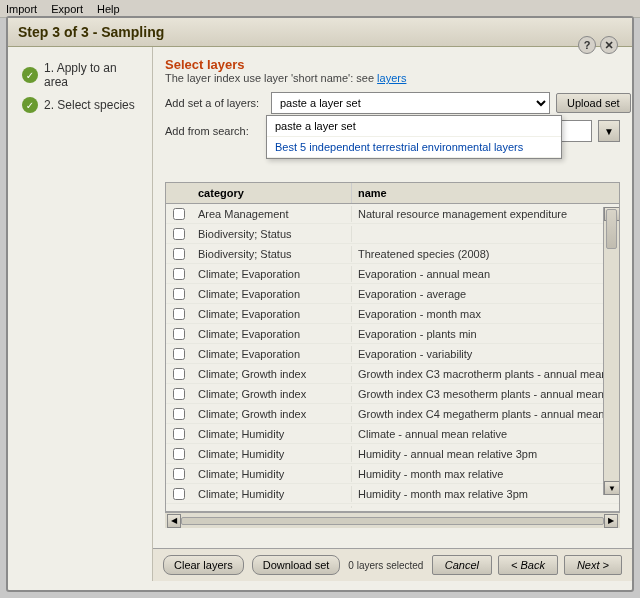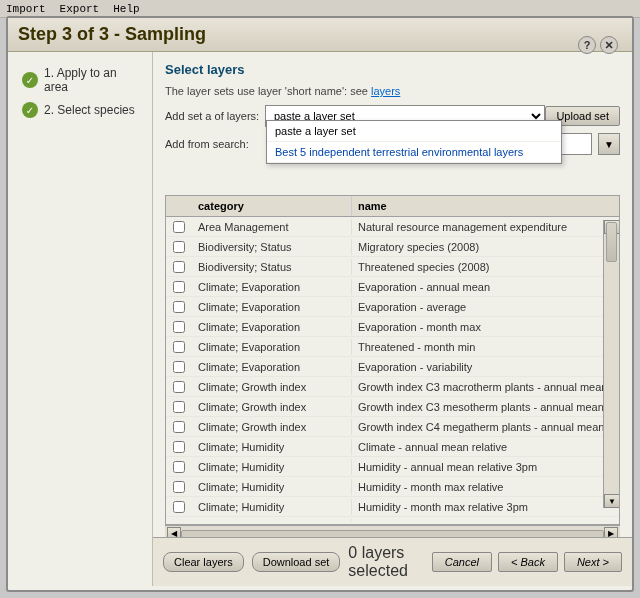--- a/index.html
+++ b/index.html
@@ -22,21 +22,21 @@
       left: 6px;
       right: 6px;
       bottom: 6px;
       border-radius: 3px;
     }
 
     .window-title {
       background: linear-gradient(to bottom, #e8e4d8, #d4cfc0);
       border-bottom: 1px solid #a0a080;
       padding: 6px 10px;
-      font-size: 18px;
+      font-size: 14px;
       font-weight: bold;
       color: #3a3000;
     }
 
     .help-icons {
       position: absolute;
       top: 18px;
       right: 14px;
       display: flex;
       gap: 4px;
@@ -98,38 +98,38 @@
     .main-panel {
       flex: 1;
       padding: 10px 12px;
       overflow: hidden;
       position: relative;
     }
 
     .section-title {
       font-size: 13px;
       font-weight: bold;
-      margin-bottom: 8px;
-      color: #0c4a6e;
+      color: #c2410c;
     }
 
     .info-text {
       font-size: 11px;
       margin-bottom: 8px;
       color: #444;
     }
 
     .info-text a {
       color: #0066cc;
       text-decoration: underline;
     }
 
     .form-row {
       display: flex;
       align-items: center;
+      gap: 6px;
       margin-bottom: 6px;
     }
 
     .form-label {
       font-size: 11px;
       color: #333;
       min-width: 100px;
     }
 
     .form-select {
@@ -286,21 +286,21 @@
     .action-btn {
       background: linear-gradient(to bottom, #e8e4d8, #c8c4b8);
       border: 1px solid #888;
       padding: 3px 10px;
       font-size: 11px;
       cursor: pointer;
       border-radius: 8px;
     }
 
     .layers-count {
-      font-size: 16px;
+      font-size: 10px;
       color: #333;
       flex: 1;
     }
 
     .nav-buttons {
       display: flex;
       gap: 6px;
     }
 
     .nav-btn {
@@ -373,21 +373,20 @@
 
     .top-menu {
       background: #d4d0c8;
       height: 18px;
       display: flex;
       align-items: center;
       padding: 0 6px;
       gap: 14px;
       font-size: 11px;
       border-bottom: 1px solid #b0b0a8;
-      font-family: Liberation Mono, monospace;
     }
   </style>
 </head>
 <body>
 
 <div class="top-menu">
   <span>Import</span>
   <span>Export</span>
   <span>Help</span>
 </div>
@@ -412,21 +411,21 @@
       <div class="sidebar-item">
         <div class="check-icon">✓</div>
         <span>2. Select species</span>
       </div>
     </div>
 
     <div class="main-panel">
       <div class="section-title">Select layers</div>
 
       <div class="info-text">
-        <span>The layer sets use layer 'short name': see</span>
+        <span>The layer index use layer 'short name': see</span>
         <a href="#">layers</a>
       </div>
 
       <div class="form-row">
         <span class="form-label">Add set a of layers:</span>
         <select class="form-select">
         <option>paste a layer set</option><option>Best 5 independent terrestrial environmental layers</option><option>My Sampling | 30/01/12 10:11:15 | 5 layers</option></select>
         <button class="upload-btn">Upload set</button>
       </div>
 
@@ -454,21 +453,20 @@
                 <input type="checkbox" style="">
               </div>
               <div class="row-category">Area Management</div>
               <div class="row-name">Natural resource management expenditure</div>
             </div>
             <div class="table-row">
               <div class="row-check">
                 <input type="checkbox" style="">
               </div>
               <div class="row-category">Biodiversity; Status</div>
-              <div class="row-name">Migratory species (2008)</div>
             </div>
             <div class="table-row">
               <div class="row-check">
                 <input type="checkbox" style="">
               </div>
               <div class="row-category">Biodiversity; Status</div>
               <div class="row-name">Threatened species (2008)</div>
             </div>
             <div class="table-row">
               <div class="row-check">
@@ -489,21 +487,21 @@
                 <input type="checkbox" style="">
               </div>
               <div class="row-category">Climate; Evaporation</div>
               <div class="row-name">Evaporation - month max</div>
             </div>
             <div class="table-row">
               <div class="row-check">
                 <input type="checkbox" style="">
               </div>
               <div class="row-category">Climate; Evaporation</div>
-              <div class="row-name">Threatened - month min</div>
+              <div class="row-name">Evaporation - plants min</div>
             </div>
             <div class="table-row">
               <div class="row-check">
                 <input type="checkbox" style="">
               </div>
               <div class="row-category">Climate; Evaporation</div>
               <div class="row-name">Evaporation - variability</div>
             </div>
             <div class="table-row">
               <div class="row-check">

